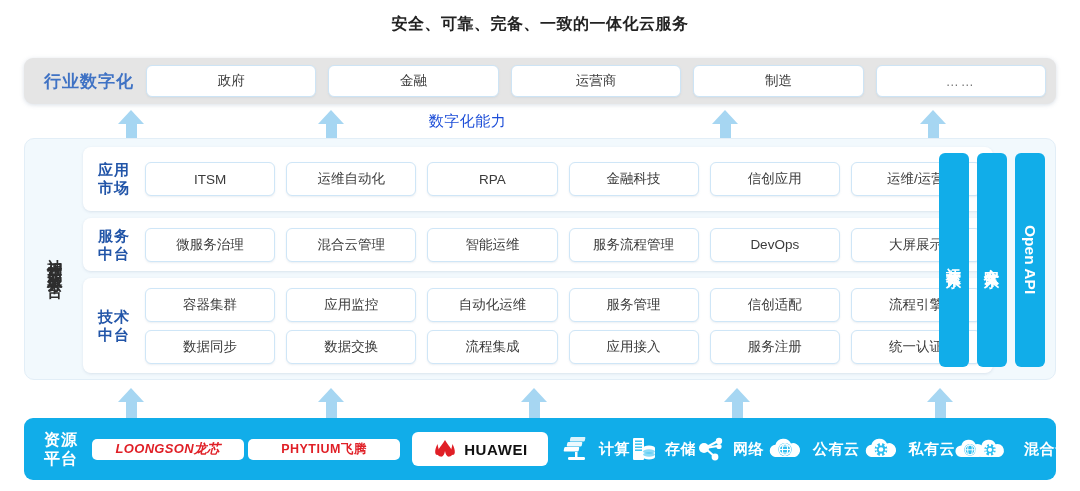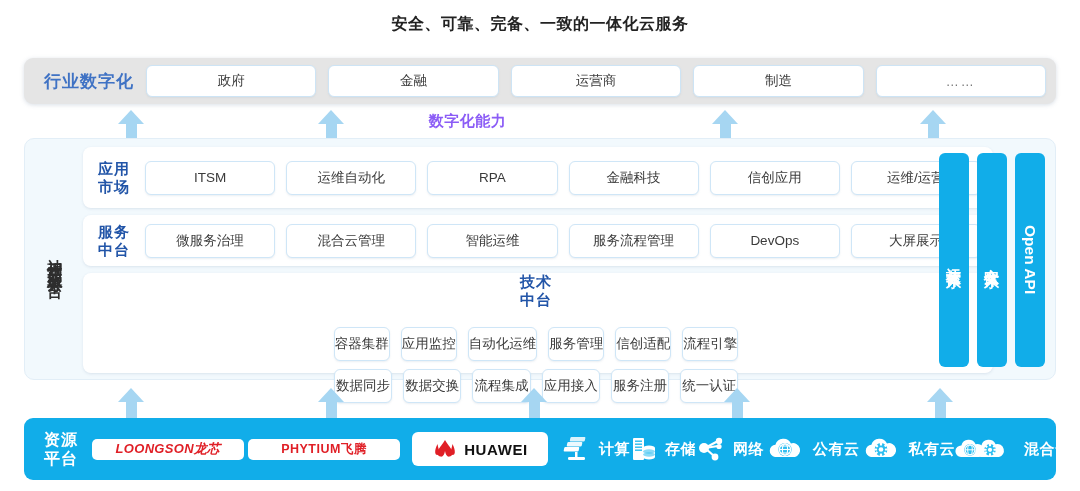--- a/index.html
+++ b/index.html
@@ -57,21 +57,21 @@
   }
   .arrow .head{
     position:absolute;left:0;top:0;width:0;height:0;
     border-left:13px solid transparent;border-right:13px solid transparent;
     border-bottom:14px solid #a6d6f2;
   }
 
   
   .cap-digital{
     position:absolute;left:0;top:112px;width:935px;text-align:center;
-    font-size:15px;font-weight:bold;color:#8b5cf6;letter-spacing:.5px;
+    font-size:15px;font-weight:normal;color:#1d4ed8;letter-spacing:.5px;
   }
 
   
   .platform{
     position:absolute;left:24px;top:138px;width:1032px;height:242px;
     background:#f2f9fd;border:1px solid #e2eef7;border-radius:10px;
     box-sizing:border-box;
   }
   .platform-side{
     position:absolute;left:8px;top:0;width:44px;height:100%;
@@ -88,21 +88,21 @@
     display:flex;flex-direction:column;gap:7px;
   }
   .group{
     background:#fff;border-radius:8px;
     box-shadow:0 1px 3px rgba(130,155,180,.22);
     display:flex;align-items:center;
     padding:0 8px 0 4px;box-sizing:border-box;
   }
   .group.g1{height:68px;}
   .group.g2{height:56px;}
-  .group.g3{height:100px;flex-direction:column;}
+  .group.g3{height:100px;}
   .group-label{
     flex:0 0 54px;text-align:center;
     font-size:15px;font-weight:bold;color:#2255a8;
     line-height:1.18;letter-spacing:1px;
   }
   .group-body{flex:1 1 auto;display:flex;flex-direction:column;gap:8px;padding:0 4px;}
   .cellrow{display:flex;gap:11px;}
   .cell{
     flex:1 1 0;height:32px;
     border:1px solid #cfe6f7;border-radius:6px;background:#fff;

